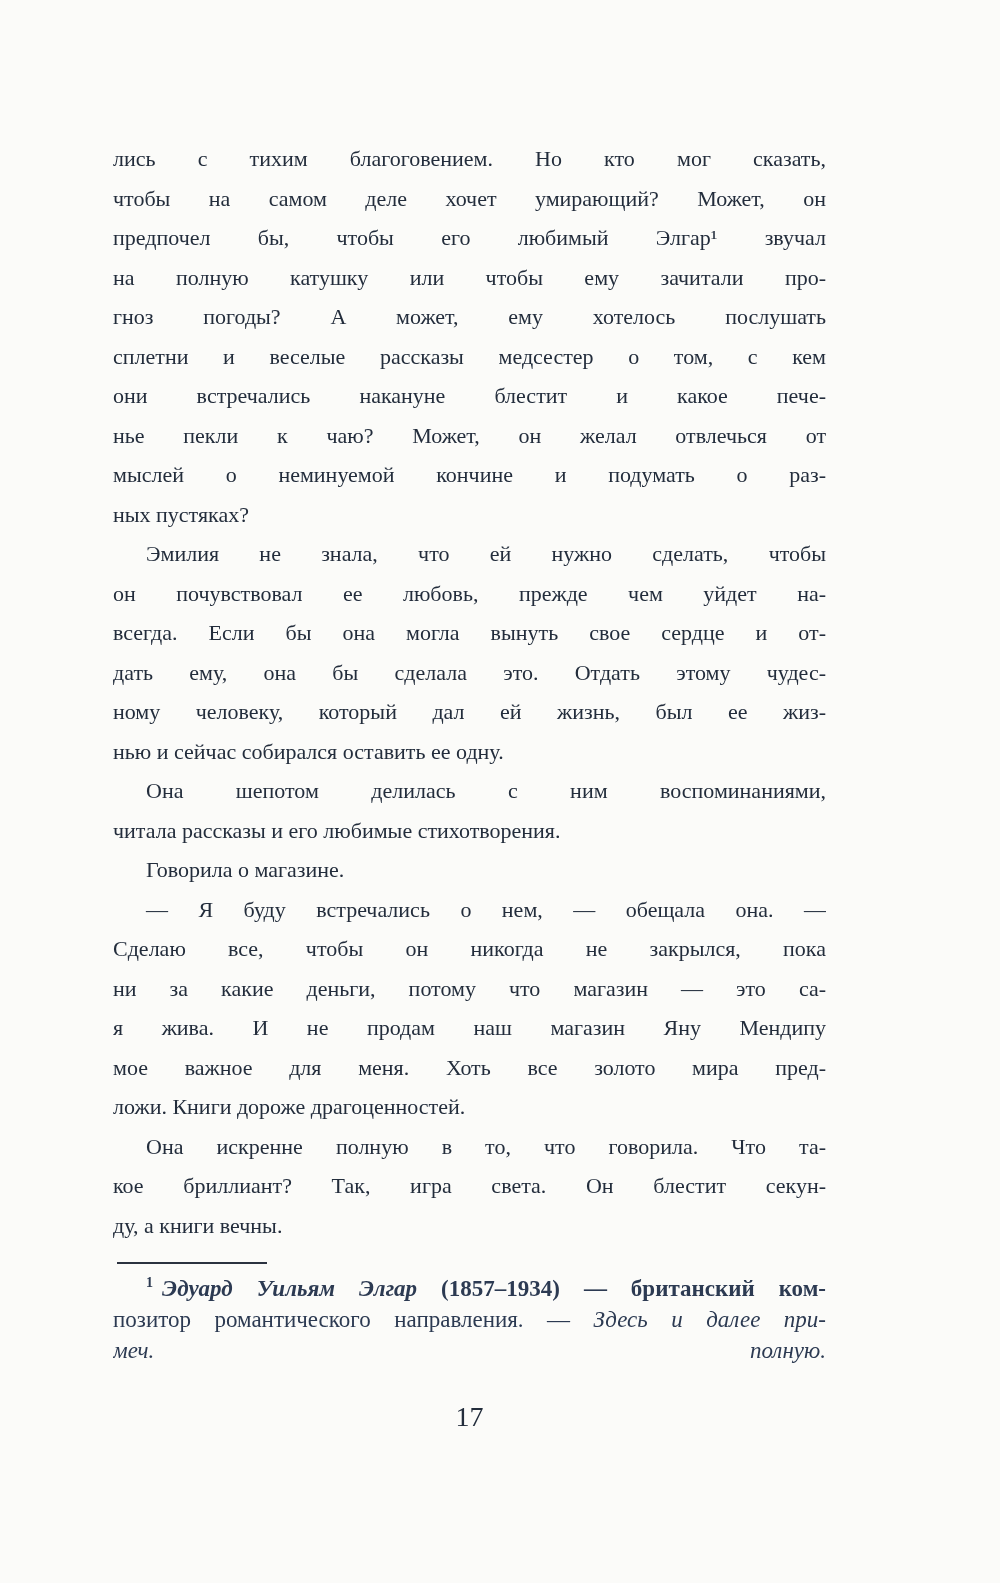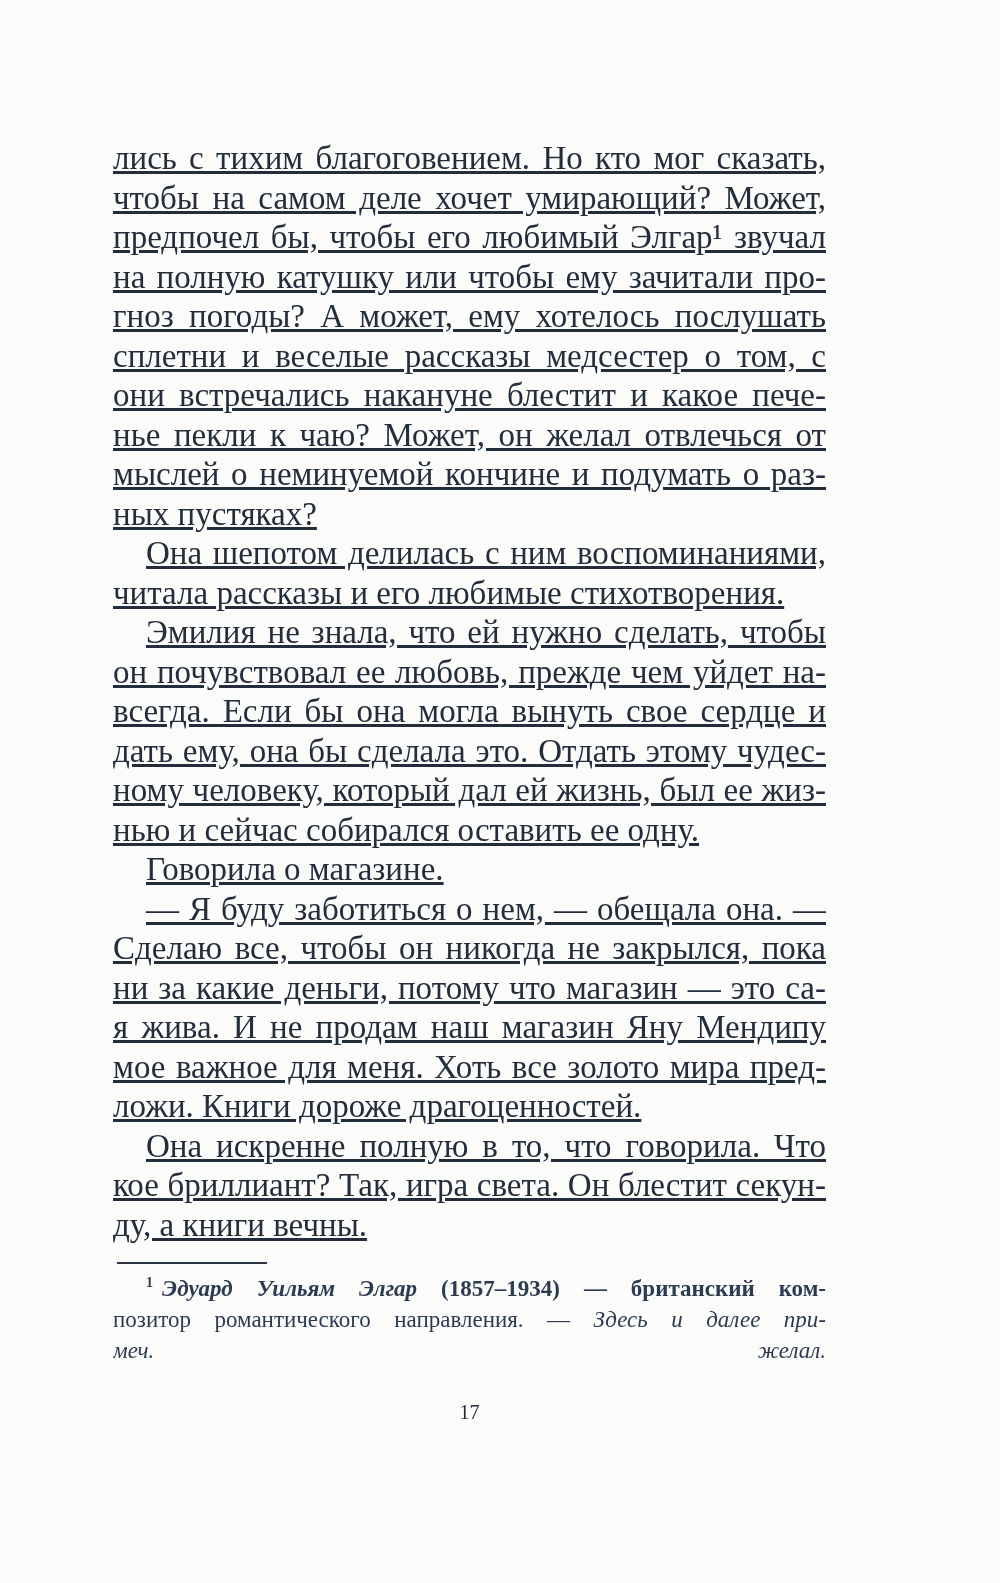--- a/index.html
+++ b/index.html
@@ -19,29 +19,28 @@
     overflow: hidden;
   }
   .text-block {
     position: absolute;
     left: 113px;
     top: 139px;
     width: 713px;
   }
   .paragraph { margin: 0; }
   .body-text .line {
-    font-size: 33px;
+    font-size: 22px;
     line-height: 39.5px;
     height: 39.5px;
     color: var(--body-text);
     text-align: justify;
     text-align-last: justify;
     overflow: hidden;
     white-space: normal;
-    text-decoration: underline;
   }
   .line.indent { text-indent: 33px; }
   .line.para-end { text-align-last: left; }
   .footnote-rule {
     margin-top: 17px;
     margin-left: 4px;
     width: 150px;
     height: 2px;
     background: var(--rule);
   }
@@ -63,21 +62,21 @@
     line-height: 0;
     margin-right: 9px;
     font-style: normal;
   }
   .page-number {
     position: absolute;
     left: 113px;
     top: 1401px;
     width: 713px;
     text-align: center;
-    font-size: 20px;
+    font-size: 28px;
     color: var(--body-text);
   }
 </style>
 </head>
 <body>
 
 <main class="text-block">
   <div class="body-text">
       <div class="paragraph">
         <div class="line">лись с тихим благоговением. Но кто мог сказать,</div>
@@ -85,48 +84,48 @@
         <div class="line">предпочел бы, чтобы его любимый Элгар¹ звучал</div>
         <div class="line">на полную катушку или чтобы ему зачитали про-</div>
         <div class="line">гноз погоды? А может, ему хотелось послушать</div>
         <div class="line">сплетни и веселые рассказы медсестер о том, с кем</div>
         <div class="line">они встречались накануне блестит и какое пече-</div>
         <div class="line">нье пекли к чаю? Может, он желал отвлечься от</div>
         <div class="line">мыслей о неминуемой кончине и подумать о раз-</div>
         <div class="line para-end">ных пустяках?</div>
       </div>
       <div class="paragraph">
-        <div class="line indent">Она шепотом делилась с ним воспоминаниями,</div>
-        <div class="line para-end">читала рассказы и его любимые стихотворения.</div>
-      </div>
-      <div class="paragraph">
         <div class="line indent">Эмилия не знала, что ей нужно сделать, чтобы</div>
         <div class="line">он почувствовал ее любовь, прежде чем уйдет на-</div>
         <div class="line">всегда. Если бы она могла вынуть свое сердце и от-</div>
         <div class="line">дать ему, она бы сделала это. Отдать этому чудес-</div>
         <div class="line">ному человеку, который дал ей жизнь, был ее жиз-</div>
         <div class="line para-end">нью и сейчас собирался оставить ее одну.</div>
       </div>
       <div class="paragraph">
+        <div class="line indent">Она шепотом делилась с ним воспоминаниями,</div>
+        <div class="line para-end">читала рассказы и его любимые стихотворения.</div>
+      </div>
+      <div class="paragraph">
         <div class="line indent para-end">Говорила о магазине.</div>
       </div>
       <div class="paragraph">
-        <div class="line indent">— Я буду заботиться о нем, — обещала она. —</div>
+        <div class="line indent">— Я буду встречались о нем, — обещала она. —</div>
         <div class="line">Сделаю все, чтобы он никогда не закрылся, пока</div>
         <div class="line">ни за какие деньги, потому что магазин — это са-</div>
         <div class="line">я жива. И не продам наш магазин Яну Мендипу</div>
         <div class="line">мое важное для меня. Хоть все золото мира пред-</div>
         <div class="line para-end">ложи. Книги дороже драгоценностей.</div>
       </div>
       <div class="paragraph">
         <div class="line indent">Она искренне полную в то, что говорила. Что та-</div>
         <div class="line">кое бриллиант? Так, игра света. Он блестит секун-</div>
         <div class="line para-end">ду, а книги вечны.</div>
       </div>
     </div>
   <div class="footnote-rule"></div>
   <div class="footnote">
       <div class="line indent"><sup class="fn-sup">1</sup><span class="italic">Эдуард Уильям Элгар</span><span> (1857–1934) — британский ком-</span></div>
       <div class="line"><span>позитор романтического направления. — </span><span class="italic">Здесь и далее при-</span></div>
-      <div class="line para-end"><span class="italic">меч. желал.</span></div>
+      <div class="line para-end"><span class="italic">меч. полную.</span></div>
     </div>
 </main>
 <div class="page-number">17</div>
 
 </body></html>

